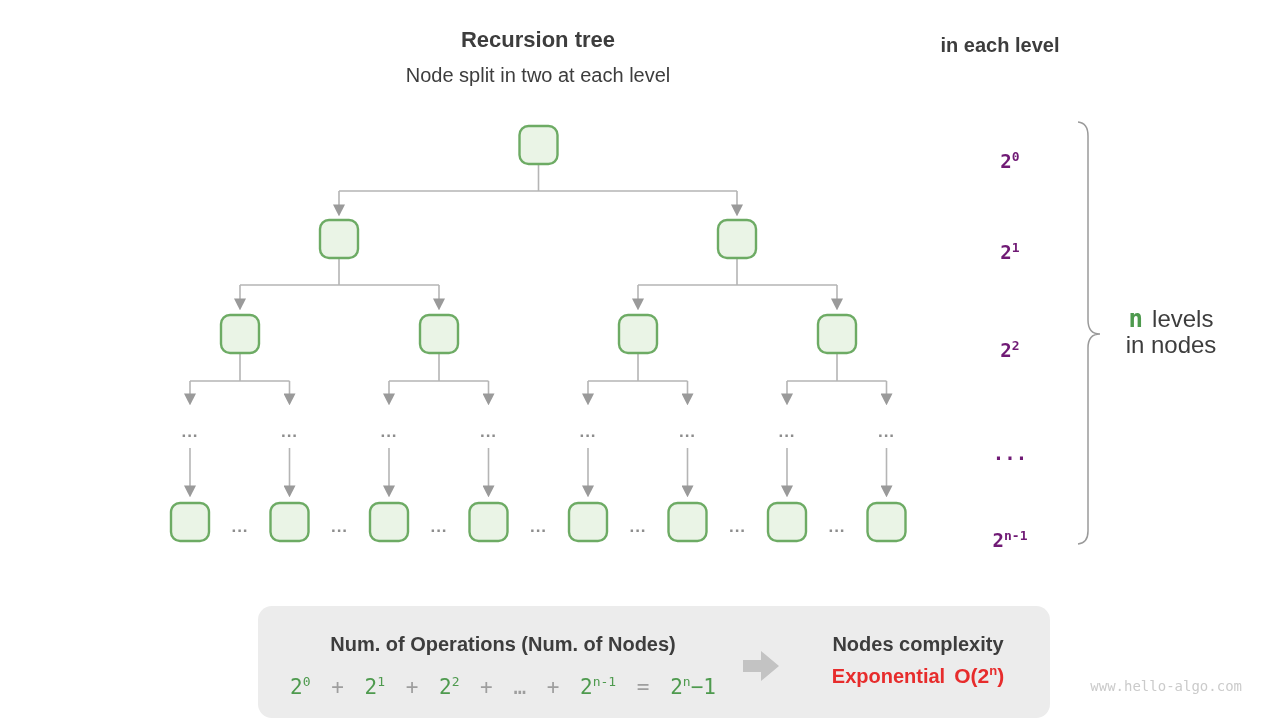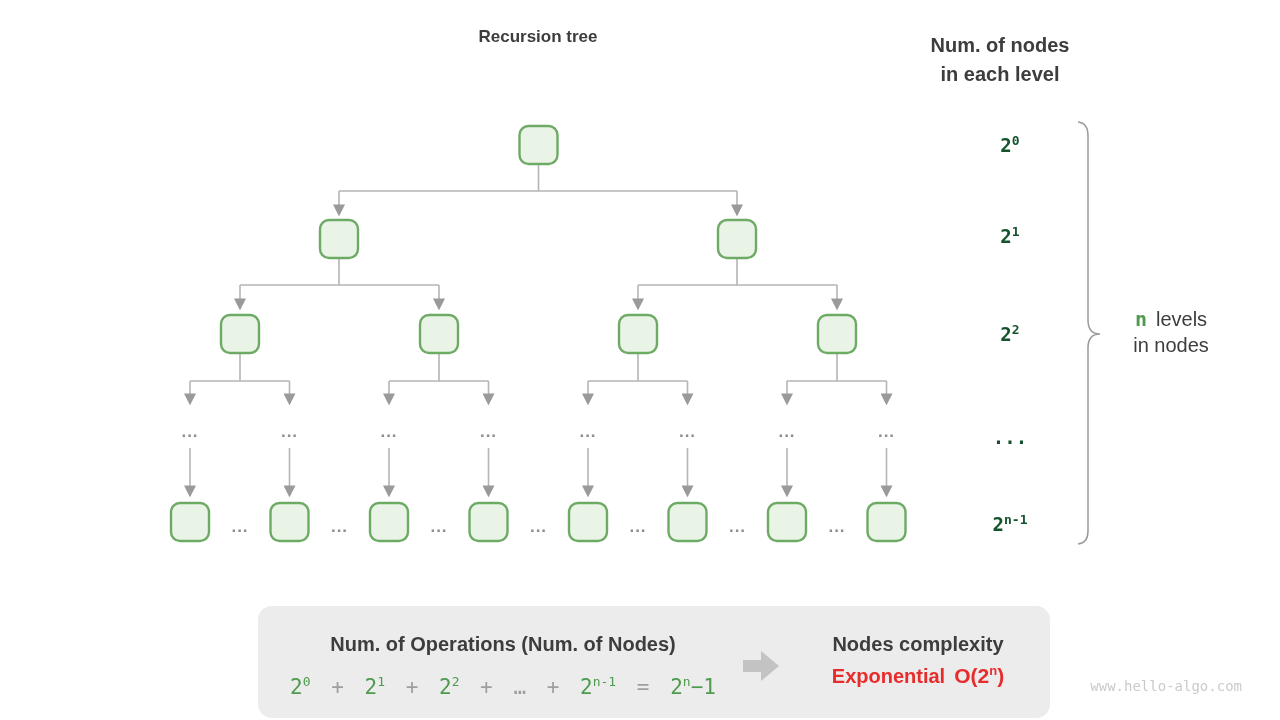--- a/index.html
+++ b/index.html
@@ -1,26 +1,26 @@
 <!DOCTYPE html>
 <html><head>
 <meta charset="utf-8">
 <style>
   html,body{margin:0;padding:0;background:#fff;}
   .canvas{position:relative;width:1280px;height:720px;background:#ffffff;overflow:hidden;
           font-family:"Liberation Sans",sans-serif;color:#3d3d3d;}
   .abs{position:absolute;}
-  .title{left:288px;top:27px;width:500px;text-align:center;font-size:17px;font-weight:bold;}
+  .title{left:288px;top:27px;width:500px;text-align:center;font-size:22px;font-weight:bold;}
   .subtitle{left:238px;top:64px;width:600px;text-align:center;font-size:20px;font-weight:400;}
   .right-header{left:893px;top:31px;width:214px;text-align:center;font-size:20px;font-weight:bold;line-height:29px;}
   .tree-svg{left:0;top:0;}
   .level-label{left:958px;width:104px;text-align:center;line-height:24px;
-               font-family:"DejaVu Sans Mono",monospace;font-weight:bold;font-size:19px;color:#14532d;}
+               font-family:"DejaVu Sans Mono",monospace;font-weight:bold;font-size:19px;color:#701a75;margin-top:16px;}
   .level-label sup{font-size:13px;}
-  .brace-label{left:1103px;top:306px;width:136px;text-align:center;font-size:20px;line-height:26px;}
+  .brace-label{left:1103px;top:306px;width:136px;text-align:center;font-size:24px;line-height:26px;}
   .brace-label .n{font-family:"DejaVu Sans Mono",monospace;font-weight:bold;color:#4e9a4e;margin-right:9px;}
   .summary-box{left:258px;top:575px;width:792px;height:112px;background:#ececec;border-radius:14px;margin-top:31px;}
   .ops-title{left:8px;top:27px;width:474px;text-align:center;font-size:20px;font-weight:bold;}
   .formula{left:8px;top:68px;width:474px;text-align:center;
            font-family:"DejaVu Sans Mono",monospace;font-weight:normal;font-size:21px;}
   .formula .tok{display:inline-block;margin:0 4px;}
   .formula .tok sup{font-size:13px;}
   .formula .green{color:#4e9a4e;}
   .formula .gray{color:#9e9e9e;}
   .time-title{left:528px;top:27px;width:264px;text-align:center;font-size:20px;font-weight:bold;}
@@ -112,22 +112,22 @@
       <text class="dots" x="538.5" y="532">...</text>
       <text class="dots" x="638" y="532">...</text>
       <text class="dots" x="737.5" y="532">...</text>
       <text class="dots" x="837" y="532">...</text>
     </g>
 
     <path class="brace" d="M1078 122 Q1088 123 1088 136 L1088 320 Q1088 334 1100 334 Q1088 334 1088 348 L1088 531 Q1088 543 1078 544"></path>
   </svg>
 
   <div class="abs title">Recursion tree</div>
+  <div class="abs subtitle">Node split in two at each level</div>
   <div class="abs right-header">
-    <div>Num. of nodes</div>
     <div>in each level</div>
   </div>
 
   <div class="abs level-label" style="top:129px"><span>2</span><sup>0</sup></div>
   <div class="abs level-label" style="top:220px"><span>2</span><sup>1</sup></div>
   <div class="abs level-label" style="top:318px"><span>2</span><sup>2</sup></div>
   <div class="abs level-label" style="top:421px"><span>...</span><sup></sup></div>
   <div class="abs level-label" style="top:508px"><span>2</span><sup>n-1</sup></div>
 
   <div class="abs brace-label">

